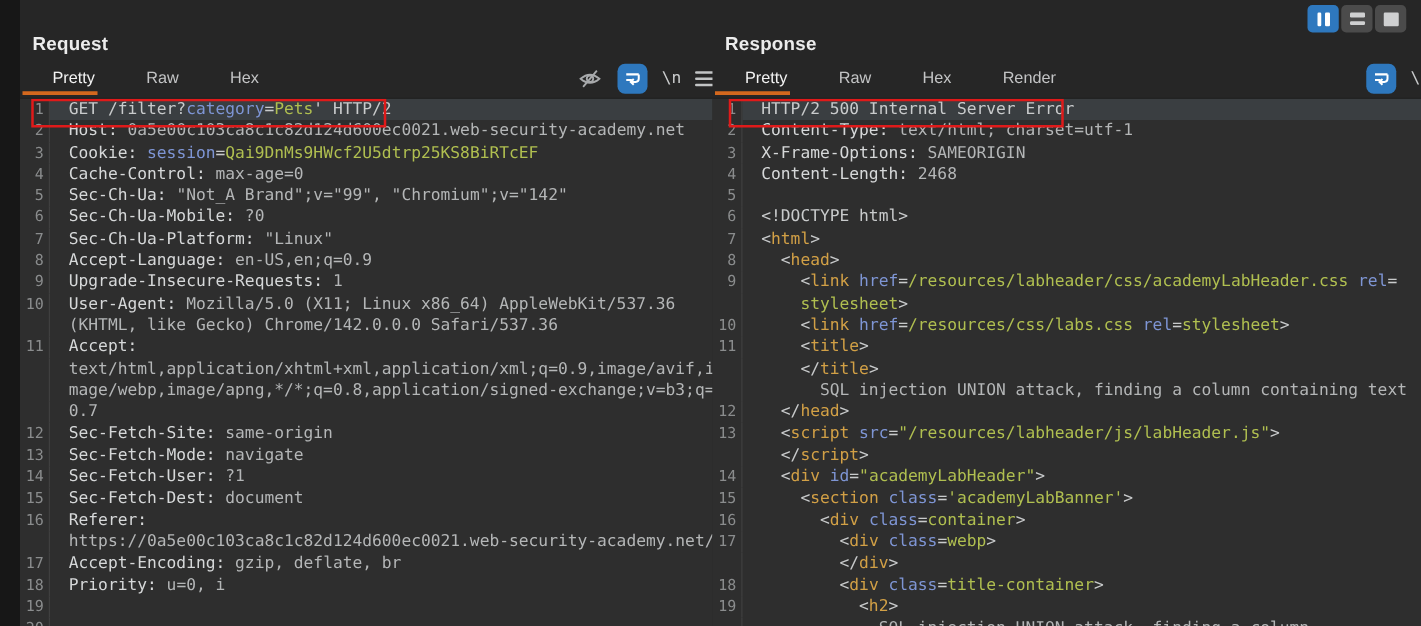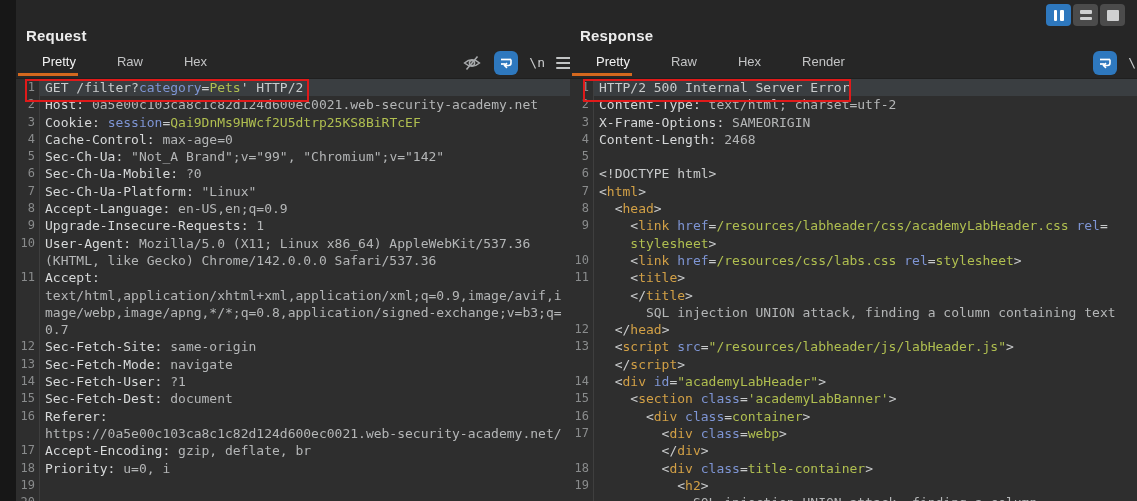--- a/index.html
+++ b/index.html
@@ -46,21 +46,21 @@
   .editor{
     position:absolute;top:78px;left:0;right:0;bottom:0;
     background:#2e2e2e;border-top:1px solid #1f1f1f;overflow:hidden;
     font-family:"DejaVu Sans Mono","Liberation Mono",monospace;font-size:13px;
   }
   .row{display:flex;height:17.3px;line-height:17.3px;}
   .ln{
     flex:none;width:19px;text-align:right;padding-right:4px;
     color:var(--ln,#8a8c8d);border-right:1px solid #3f3f3f;font-size:12px;
   }
-  .txt{flex:1;padding-left:5px;white-space:pre;overflow:hidden;}
+  .txt{flex:1;padding-left:15px;white-space:pre;overflow:hidden;}
   .row.caret .txt{background:#3a3e41;}
 
   .tk-p{color:var(--tk-p,#c9cbcc);}
   .tk-h{color:var(--tk-h,#d6d8d9);}
   .tk-v{color:var(--tk-v,#b4b6b7);text-align:center;}
   .tk-a{color:var(--tk-a,#7e95d4);}
   .tk-g{color:var(--tk-g,#b0bf50);}
   .tk-t{color:var(--tk-t,#d2a046);}
 
   .annotation{
@@ -244,21 +244,21 @@
       </span>
   </div>
   <div class="editor">
     <div id="response-lines">
         <div class="row caret">
           <span class="ln">1</span>
           <span class="txt"><span class="tk-p">HTTP/2 500 Internal Server Error</span></span>
         </div>
         <div class="row">
           <span class="ln">2</span>
-          <span class="txt"><span class="tk-h">Content-Type:</span><span class="tk-v"> text/html; charset=utf-2</span></span>
+          <span class="txt"><span class="tk-h">Content-Type:</span><span class="tk-v"> text/html; charset=utf-1</span></span>
         </div>
         <div class="row">
           <span class="ln">3</span>
           <span class="txt"><span class="tk-h">X-Frame-Options:</span><span class="tk-v"> SAMEORIGIN</span></span>
         </div>
         <div class="row">
           <span class="ln">4</span>
           <span class="txt"><span class="tk-h">Content-Length:</span><span class="tk-v"> 2468</span></span>
         </div>
         <div class="row">

